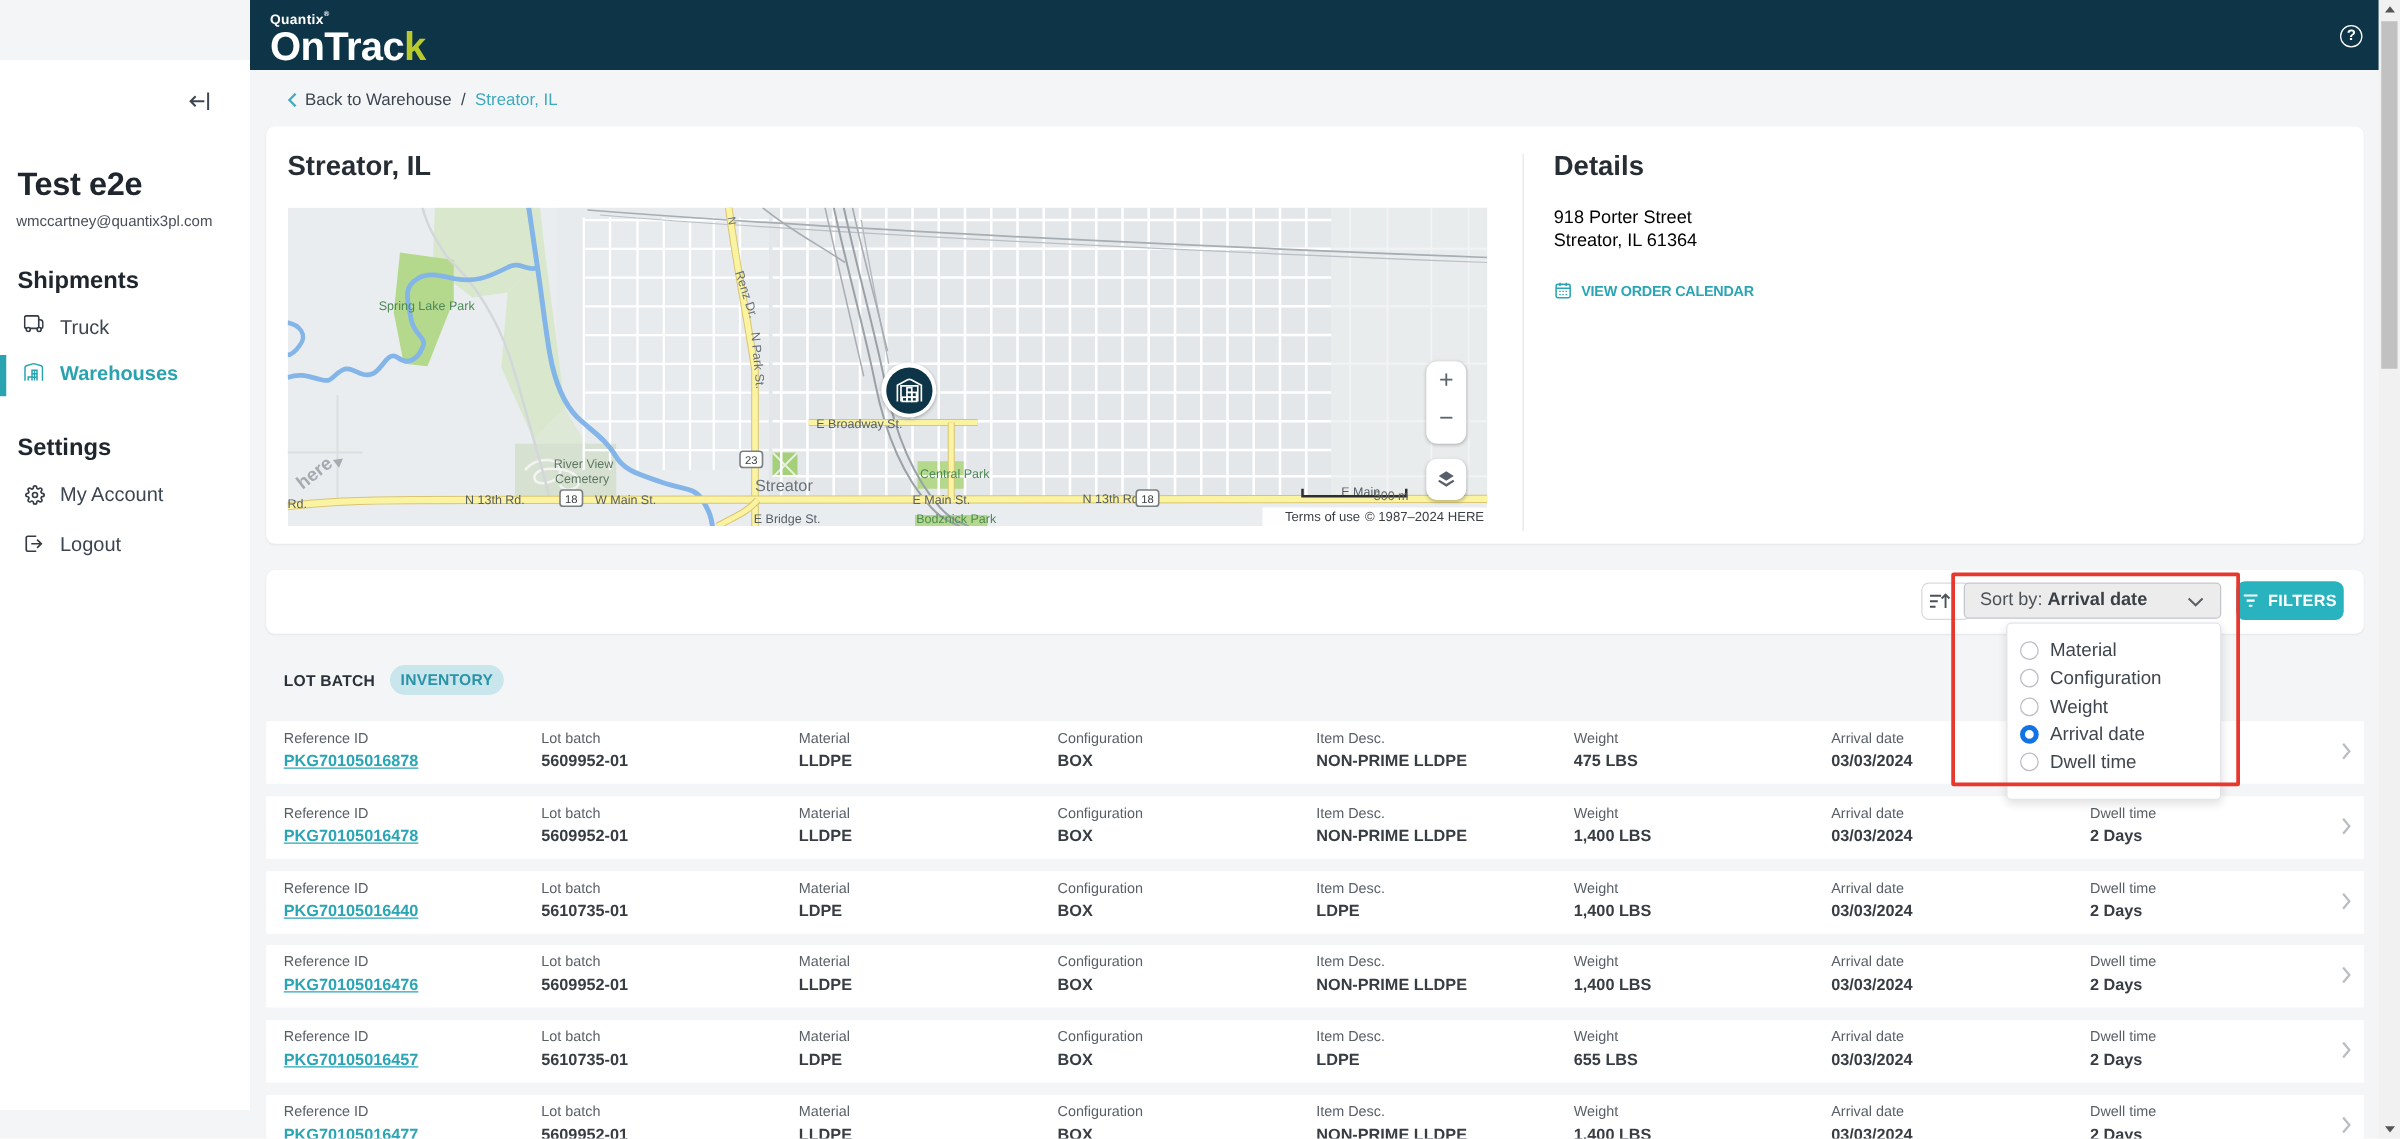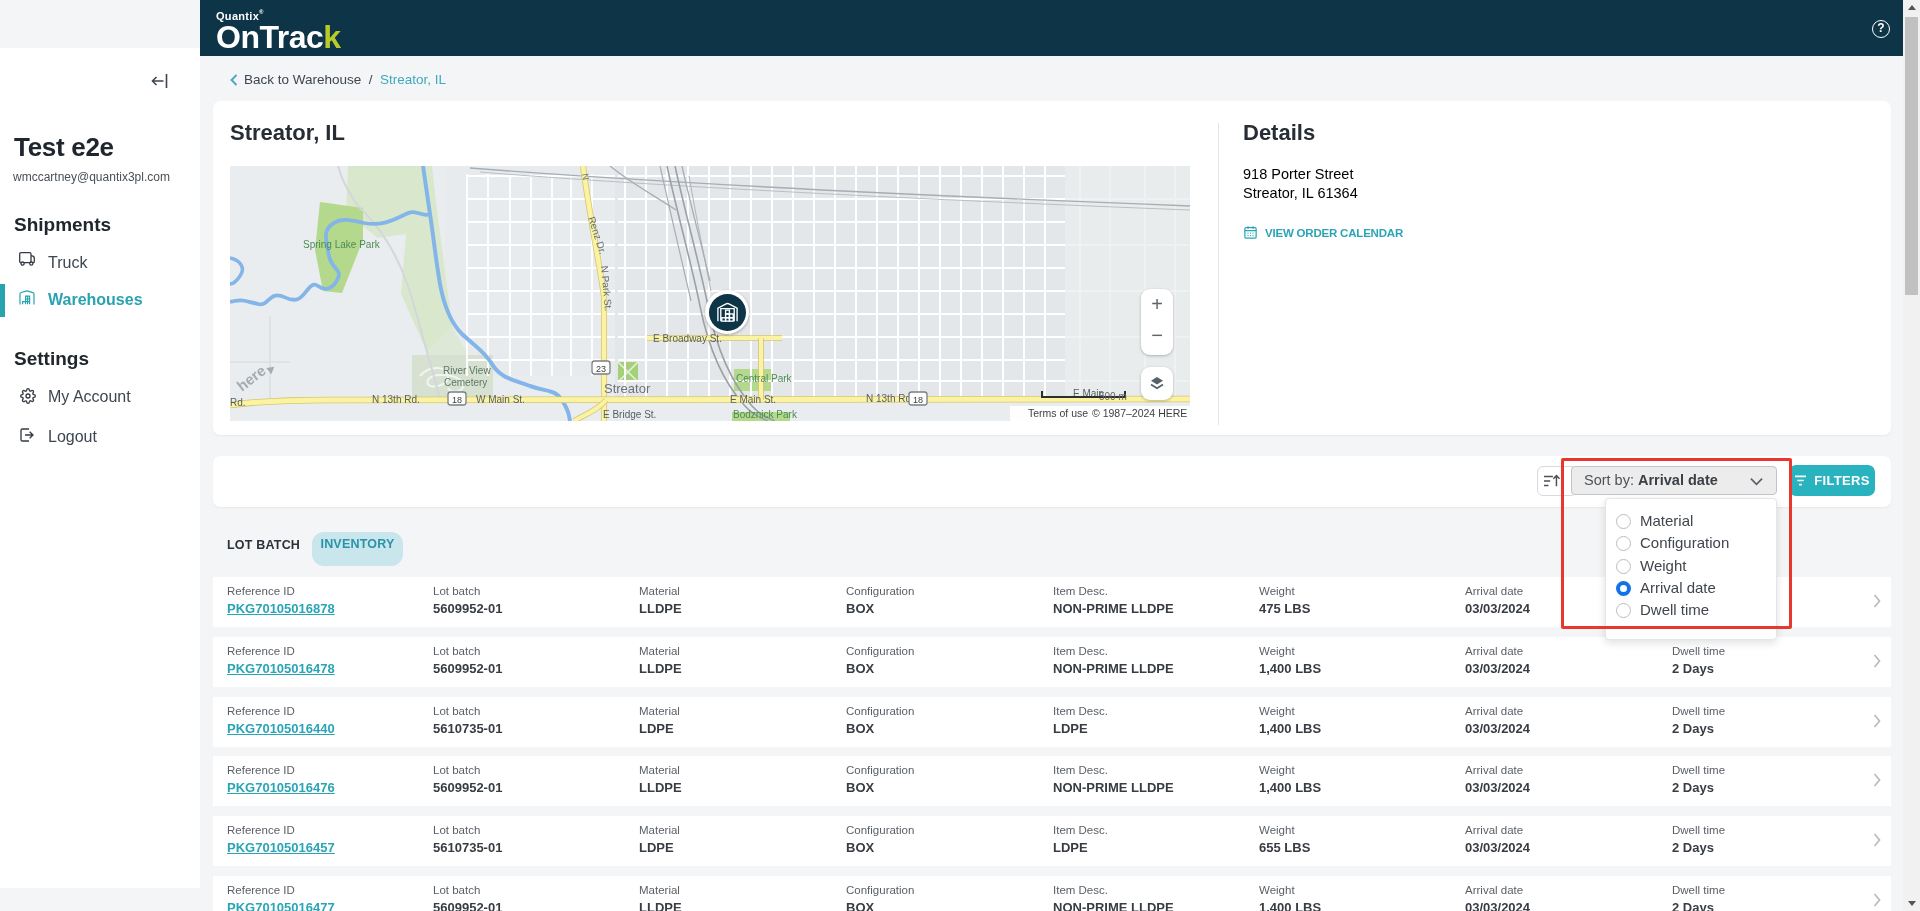--- a/index.html
+++ b/index.html
@@ -60,21 +60,21 @@
 #sinput .ph { position:absolute; left:50px; top:7px; font-size:14px; color:#8d939b; }
 #sinput .sep { position:absolute; left:39px; top:5px; width:1px; height:17px; background:#c9cdd1; }
 #sortbtn { position:absolute; left:1324px; top:10px; width:40px; height:30px; border:1px solid #d7dadd; border-radius:6px; }
 #sortdd { position:absolute; left:1358px; top:10px; width:206px; height:29px; background:#ececec; border:1px solid #c2c6ca; border-radius:4px; font-size:14.5px; color:#4c5258; line-height:27px; padding-left:12px; }
 #sortdd b { color:#3a4046; }
 #filters { position:absolute; left:1576px; top:9px; width:86px; height:31px; background:#29b3be; border-radius:7px; color:#fff; font-size:13px; font-weight:bold; text-align:center; line-height:31px; letter-spacing:.3px; }
 
 
 #tabs { left:227px; top:532px; }
 #tab1 { position:absolute; left:0; top:6px; white-space:nowrap; font-size:12.5px; font-weight:bold; color:#2b3138; letter-spacing:.2px; }
-#tab2 { position:absolute; left:85px; top:0; width:91px; height:34px; background:#c8e6ec; border-radius:12px; color:#2b93a8; font-size:12.5px; font-weight:bold; text-align:center; line-height:24px; letter-spacing:.2px; }
+#tab2 { position:absolute; left:85px; top:0; width:91px; height:24px; background:#c8e6ec; border-radius:12px; color:#2b93a8; font-size:12.5px; font-weight:bold; text-align:center; line-height:24px; letter-spacing:.2px; }
 
 
 .row { position:absolute; left:213px; width:1678px; height:50px; background:#fff; }
 .cell { position:absolute; top:8px; }
 .cl { font-size:11.5px; color:#595f66; }
 .cv { font-size:13px; font-weight:bold; color:#383d43; margin-top:4px; }
 .cv.link { color:#2aa5b5; text-decoration:underline; }
 .chev { position:absolute; right:10px; top:17px; color:#b9bec3; }
 .c1{left:14px;} .c2{left:220px;} .c3{left:426px;} .c4{left:633px;} .c5{left:840px;} .c6{left:1046px;} .c7{left:1252px;} .c8{left:1459px;}
 

